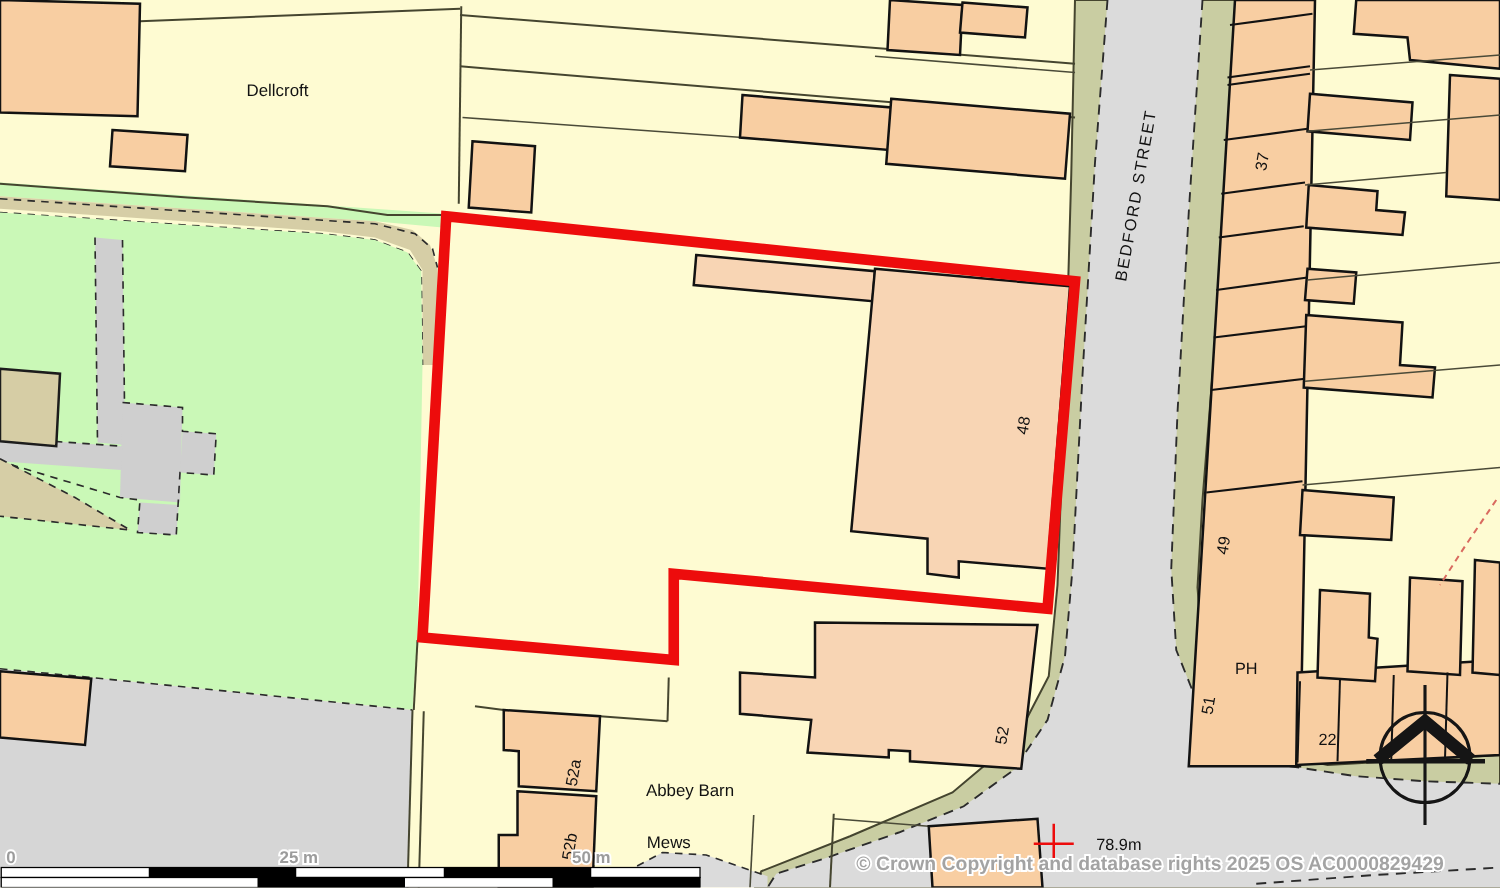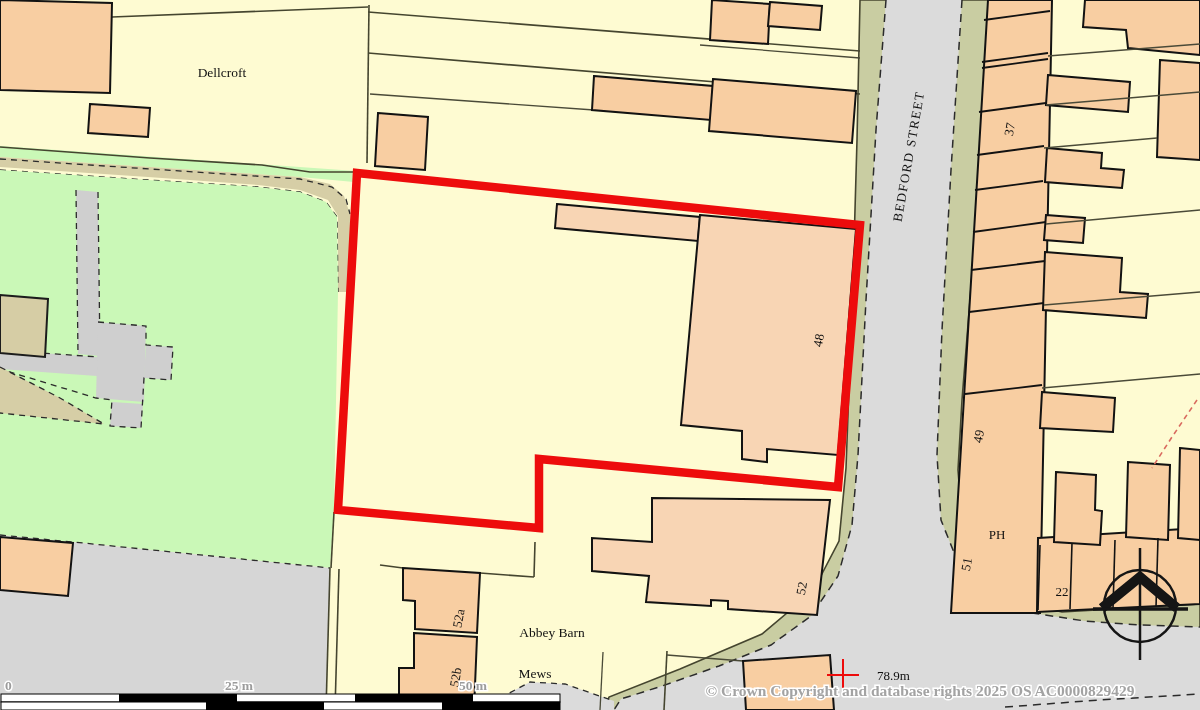--- a/index.html
+++ b/index.html
@@ -1,17 +1,17 @@
 <!DOCTYPE html>
 <html><head>
 <meta charset="utf-8">
 <style>
   html,body{margin:0;padding:0;background:#fff;}
   #map-wrap{position:relative;width:1200px;height:710px;overflow:hidden;
-    font-family:Liberation Serif, serif;}
+    font-family:Liberation Sans, sans-serif;}
   svg{display:block;}
   .parcel-line{stroke:#45452f;stroke-width:1.6;fill:none;}
   .parcel-line-thin{stroke:#4a4a38;stroke-width:1.3;fill:none;}
   .bldg{fill:#f8cea2;stroke:#121212;stroke-width:2;}
   .bldg-light{fill:#f8d5b4;stroke:#121212;stroke-width:2;}
   .dashed{stroke:#2b2b2b;stroke-width:1.5;stroke-dasharray:8 6;fill:none;}
   .dashed-fine{stroke:#2b2b2b;stroke-width:1.3;stroke-dasharray:6 5;fill:none;}
   .maplabel{fill:#111;font-size:13px;}
   .maplabel-lg{fill:#111;font-size:13.5px;}
   .street{fill:#111;font-size:13px;letter-spacing:1.5px;}

